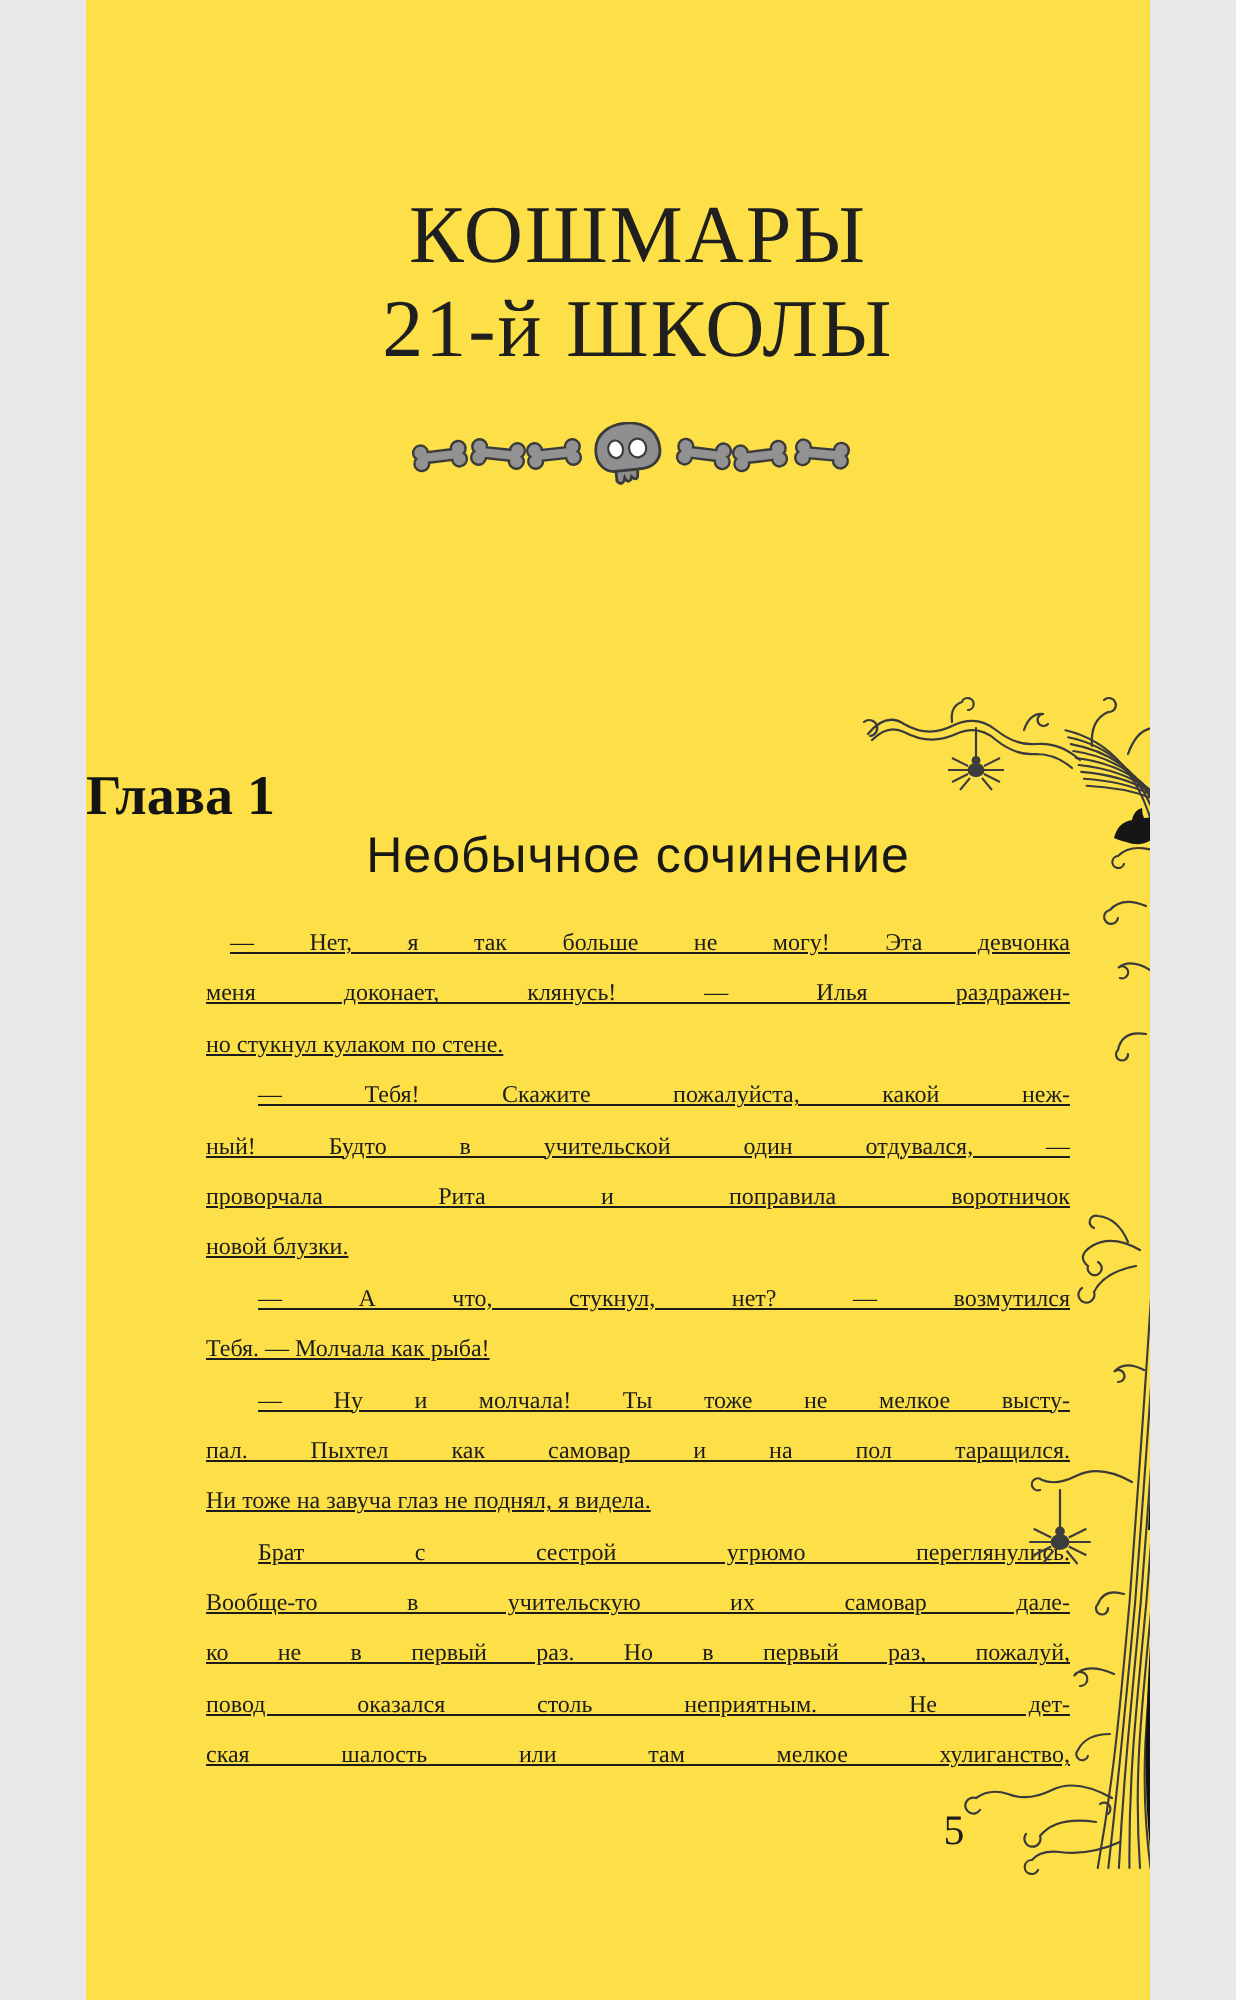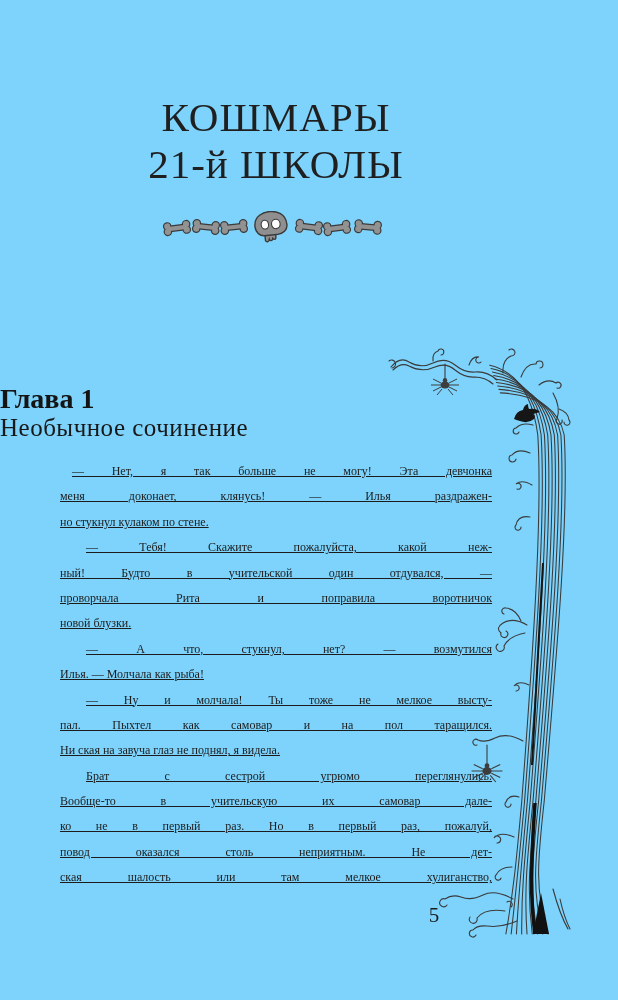--- a/index.html
+++ b/index.html
@@ -1,33 +1,33 @@
 <!DOCTYPE html>
 <html><head>
 <meta charset="utf-8">
 <style>
   html,body{margin:0;padding:0;background:#e8e8e8;}
   .page{
-    position:relative;width:618px;height:1000px;background:#7dd3fc;
+    position:relative;width:532px;height:1000px;background:#fde047;
     overflow:hidden;color:#1b1b1b;font-family:"Liberation Serif",serif;
     margin:0 auto;
   }
   .book-title{
     position:absolute;left:0;top:94px;width:552px;text-align:center;
     font-size:41px;line-height:47px;letter-spacing:1px;color:#1f1f1f;
     font-family:"Liberation Serif",serif;
   }
   .ornament{position:absolute;left:160px;top:211px;}
   .chapter-label{
     position:absolute;left:0;top:383px;width:552px;text-align:left;
     font-weight:bold;font-size:28px;color:#141414;
   }
   .chapter-subtitle{
-    position:absolute;left:0;top:414px;width:552px;
-    font-family:Liberation Serif, serif;font-size:25px;letter-spacing:0.5px;color:#181818;
+    position:absolute;left:0;top:414px;width:552px;text-align:center;
+    font-family:Liberation Sans, sans-serif;font-size:25px;letter-spacing:0.5px;color:#181818;
   }
   .body-text{
     position:absolute;left:60px;top:459px;width:432px;
     font-size:12px;line-height:25.4px;color:#1c1c1c;text-decoration:underline;
   }
   .line{height:25.4px;text-align:justify;text-align-last:justify;overflow:visible;white-space:normal;}
   .line.no-just{text-align-last:left;}
   .line.indent{text-indent:26px;}
   .line.indent-sm{text-indent:12px;}
   .page-number{
@@ -92,24 +92,24 @@
 
   <div class="body-text">
       <div class="line indent-sm">—  Нет, я так больше не могу! Эта девчонка</div>
       <div class="line">меня доконает, клянусь! — Илья раздражен-</div>
       <div class="line no-just">но стукнул кулаком по стене.</div>
       <div class="line indent">—  Тебя! Скажите пожалуйста, какой неж-</div>
       <div class="line">ный! Будто в учительской один отдувался, —</div>
       <div class="line">проворчала Рита и поправила воротничок</div>
       <div class="line no-just">новой блузки.</div>
       <div class="line indent">—  А что, стукнул, нет? — возмутился</div>
-      <div class="line no-just">Илья. — Молчала как рыба!</div>
+      <div class="line no-just">Тебя. — Молчала как рыба!</div>
       <div class="line indent">—  Ну и молчала! Ты тоже не мелкое высту-</div>
       <div class="line">пал. Пыхтел как самовар и на пол таращился.</div>
-      <div class="line no-just">Ни ская на завуча глаз не поднял, я видела.</div>
+      <div class="line no-just">Ни тоже на завуча глаз не поднял, я видела.</div>
       <div class="line indent">Брат с сестрой угрюмо переглянулись.</div>
       <div class="line">Вообще-то в учительскую их самовар дале-</div>
       <div class="line">ко не в первый раз. Но в первый раз, пожалуй,</div>
       <div class="line">повод оказался столь неприятным. Не дет-</div>
       <div class="line">ская шалость или там мелкое хулиганство,</div>
     </div>
 
   <div class="page-number">5</div>
 
   <svg class="tree" width="197" height="625" viewBox="0 0 197 625">

